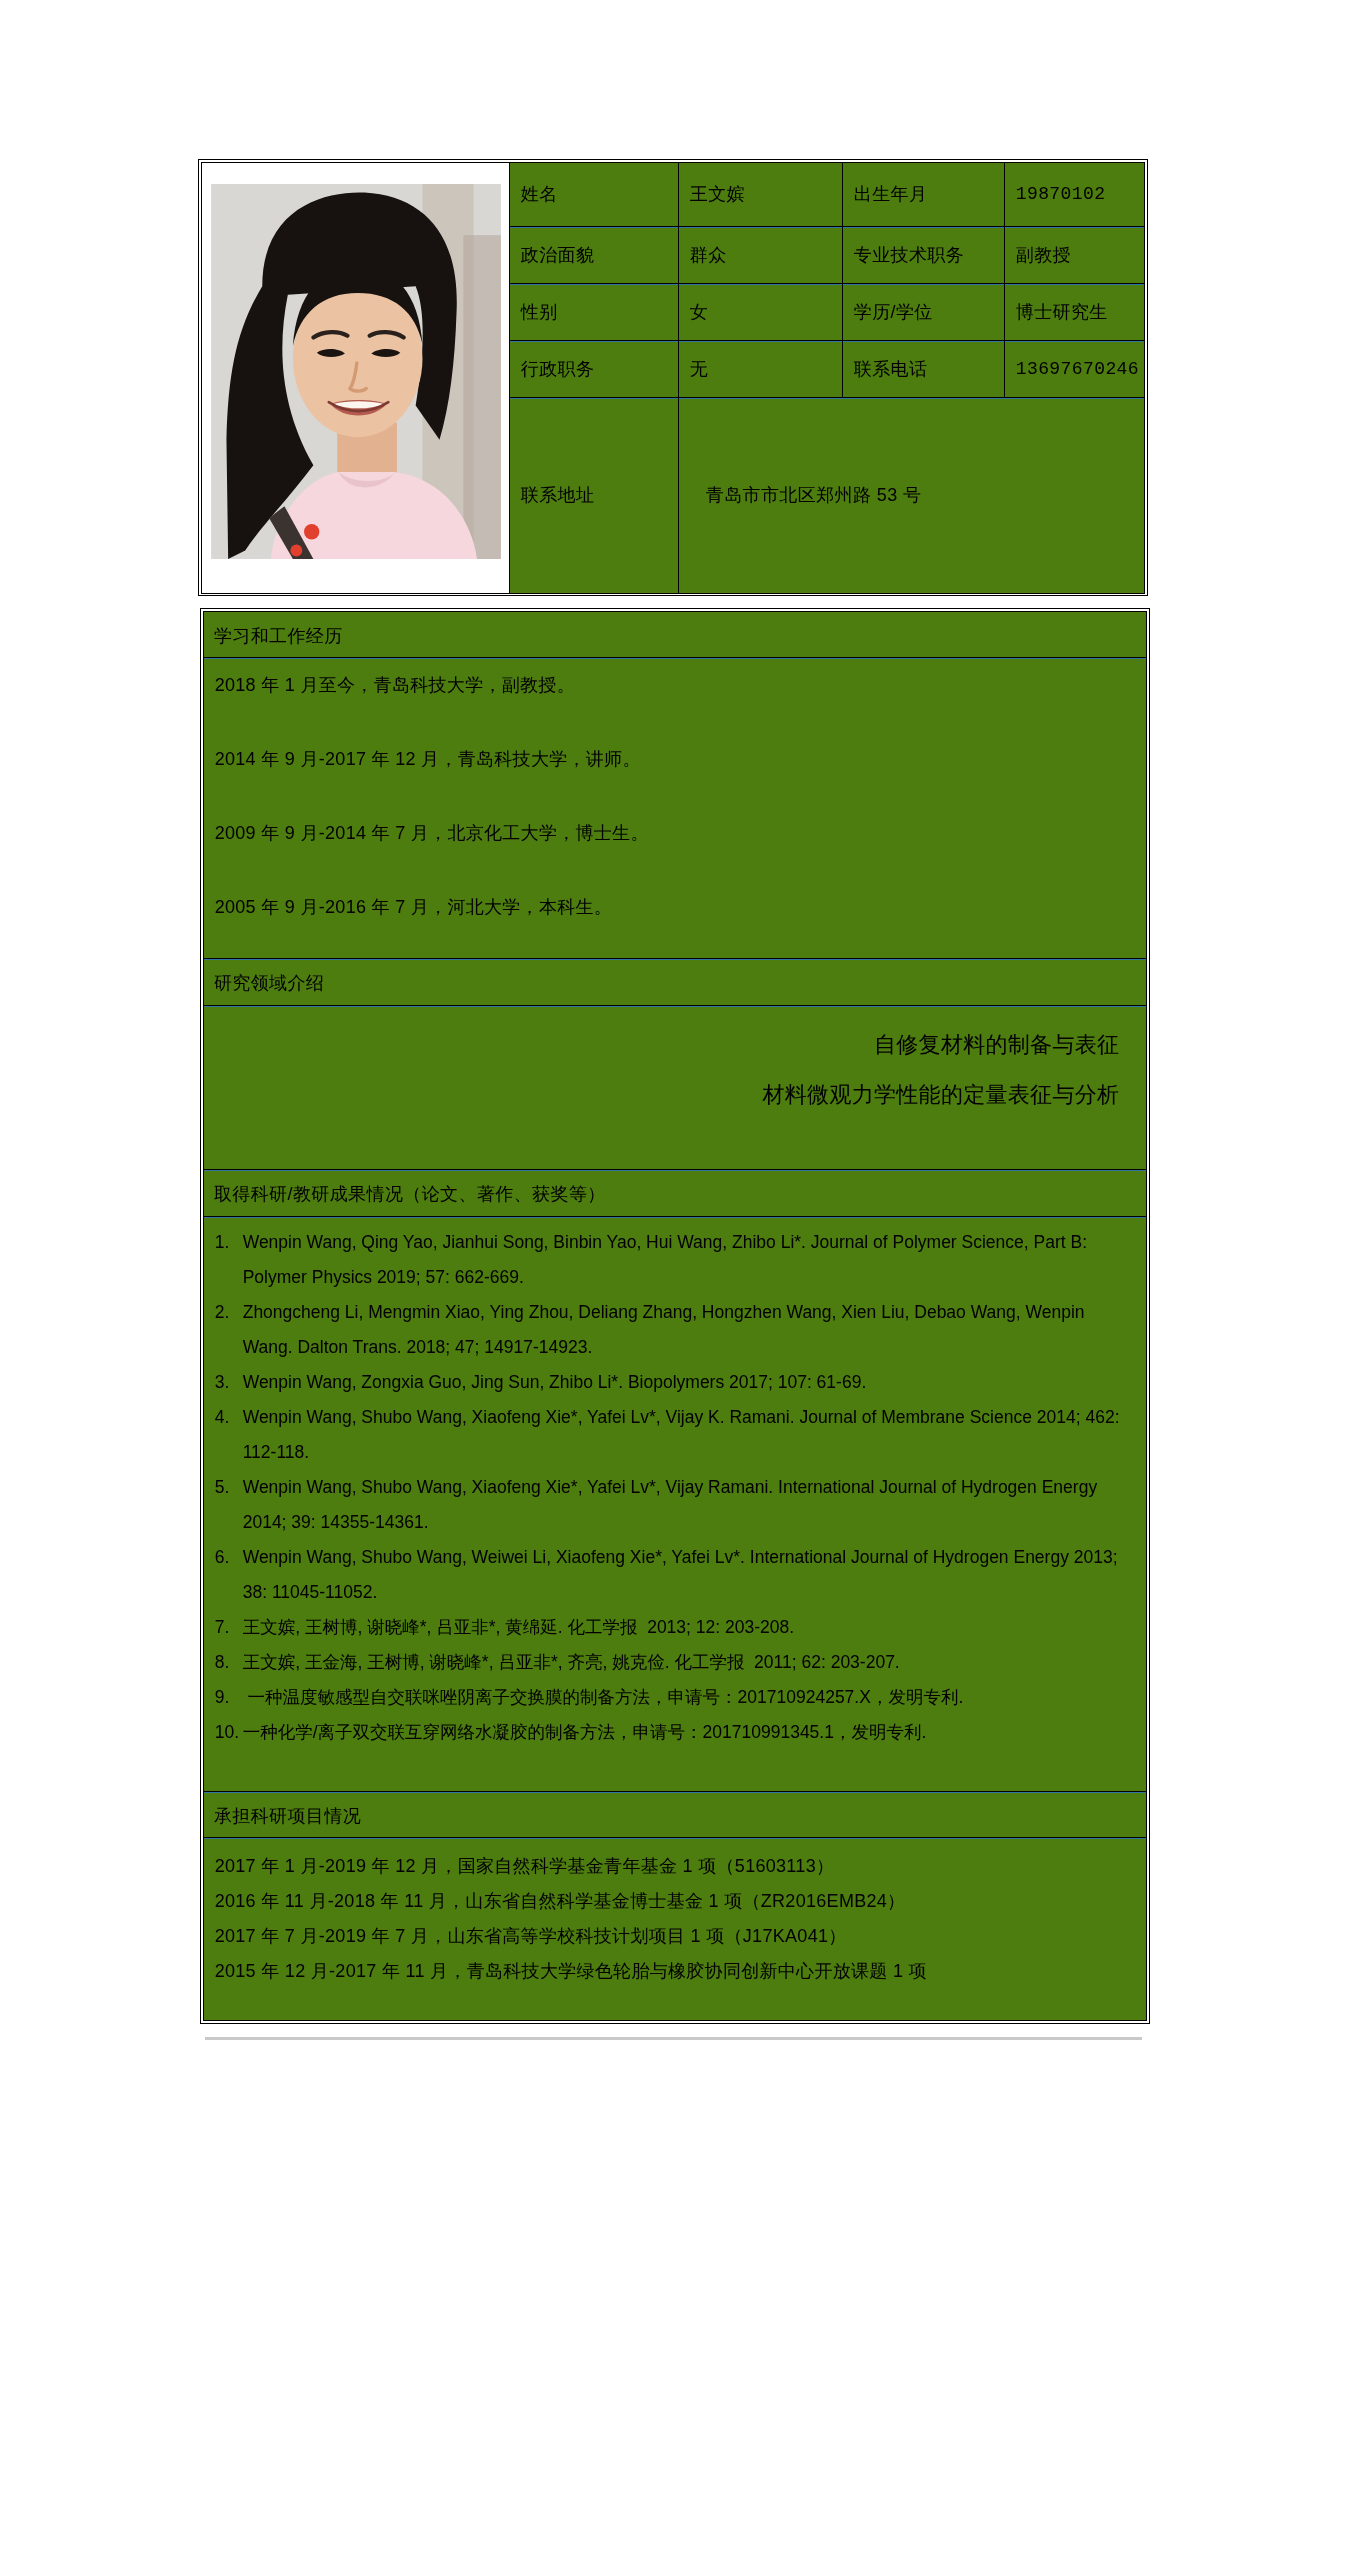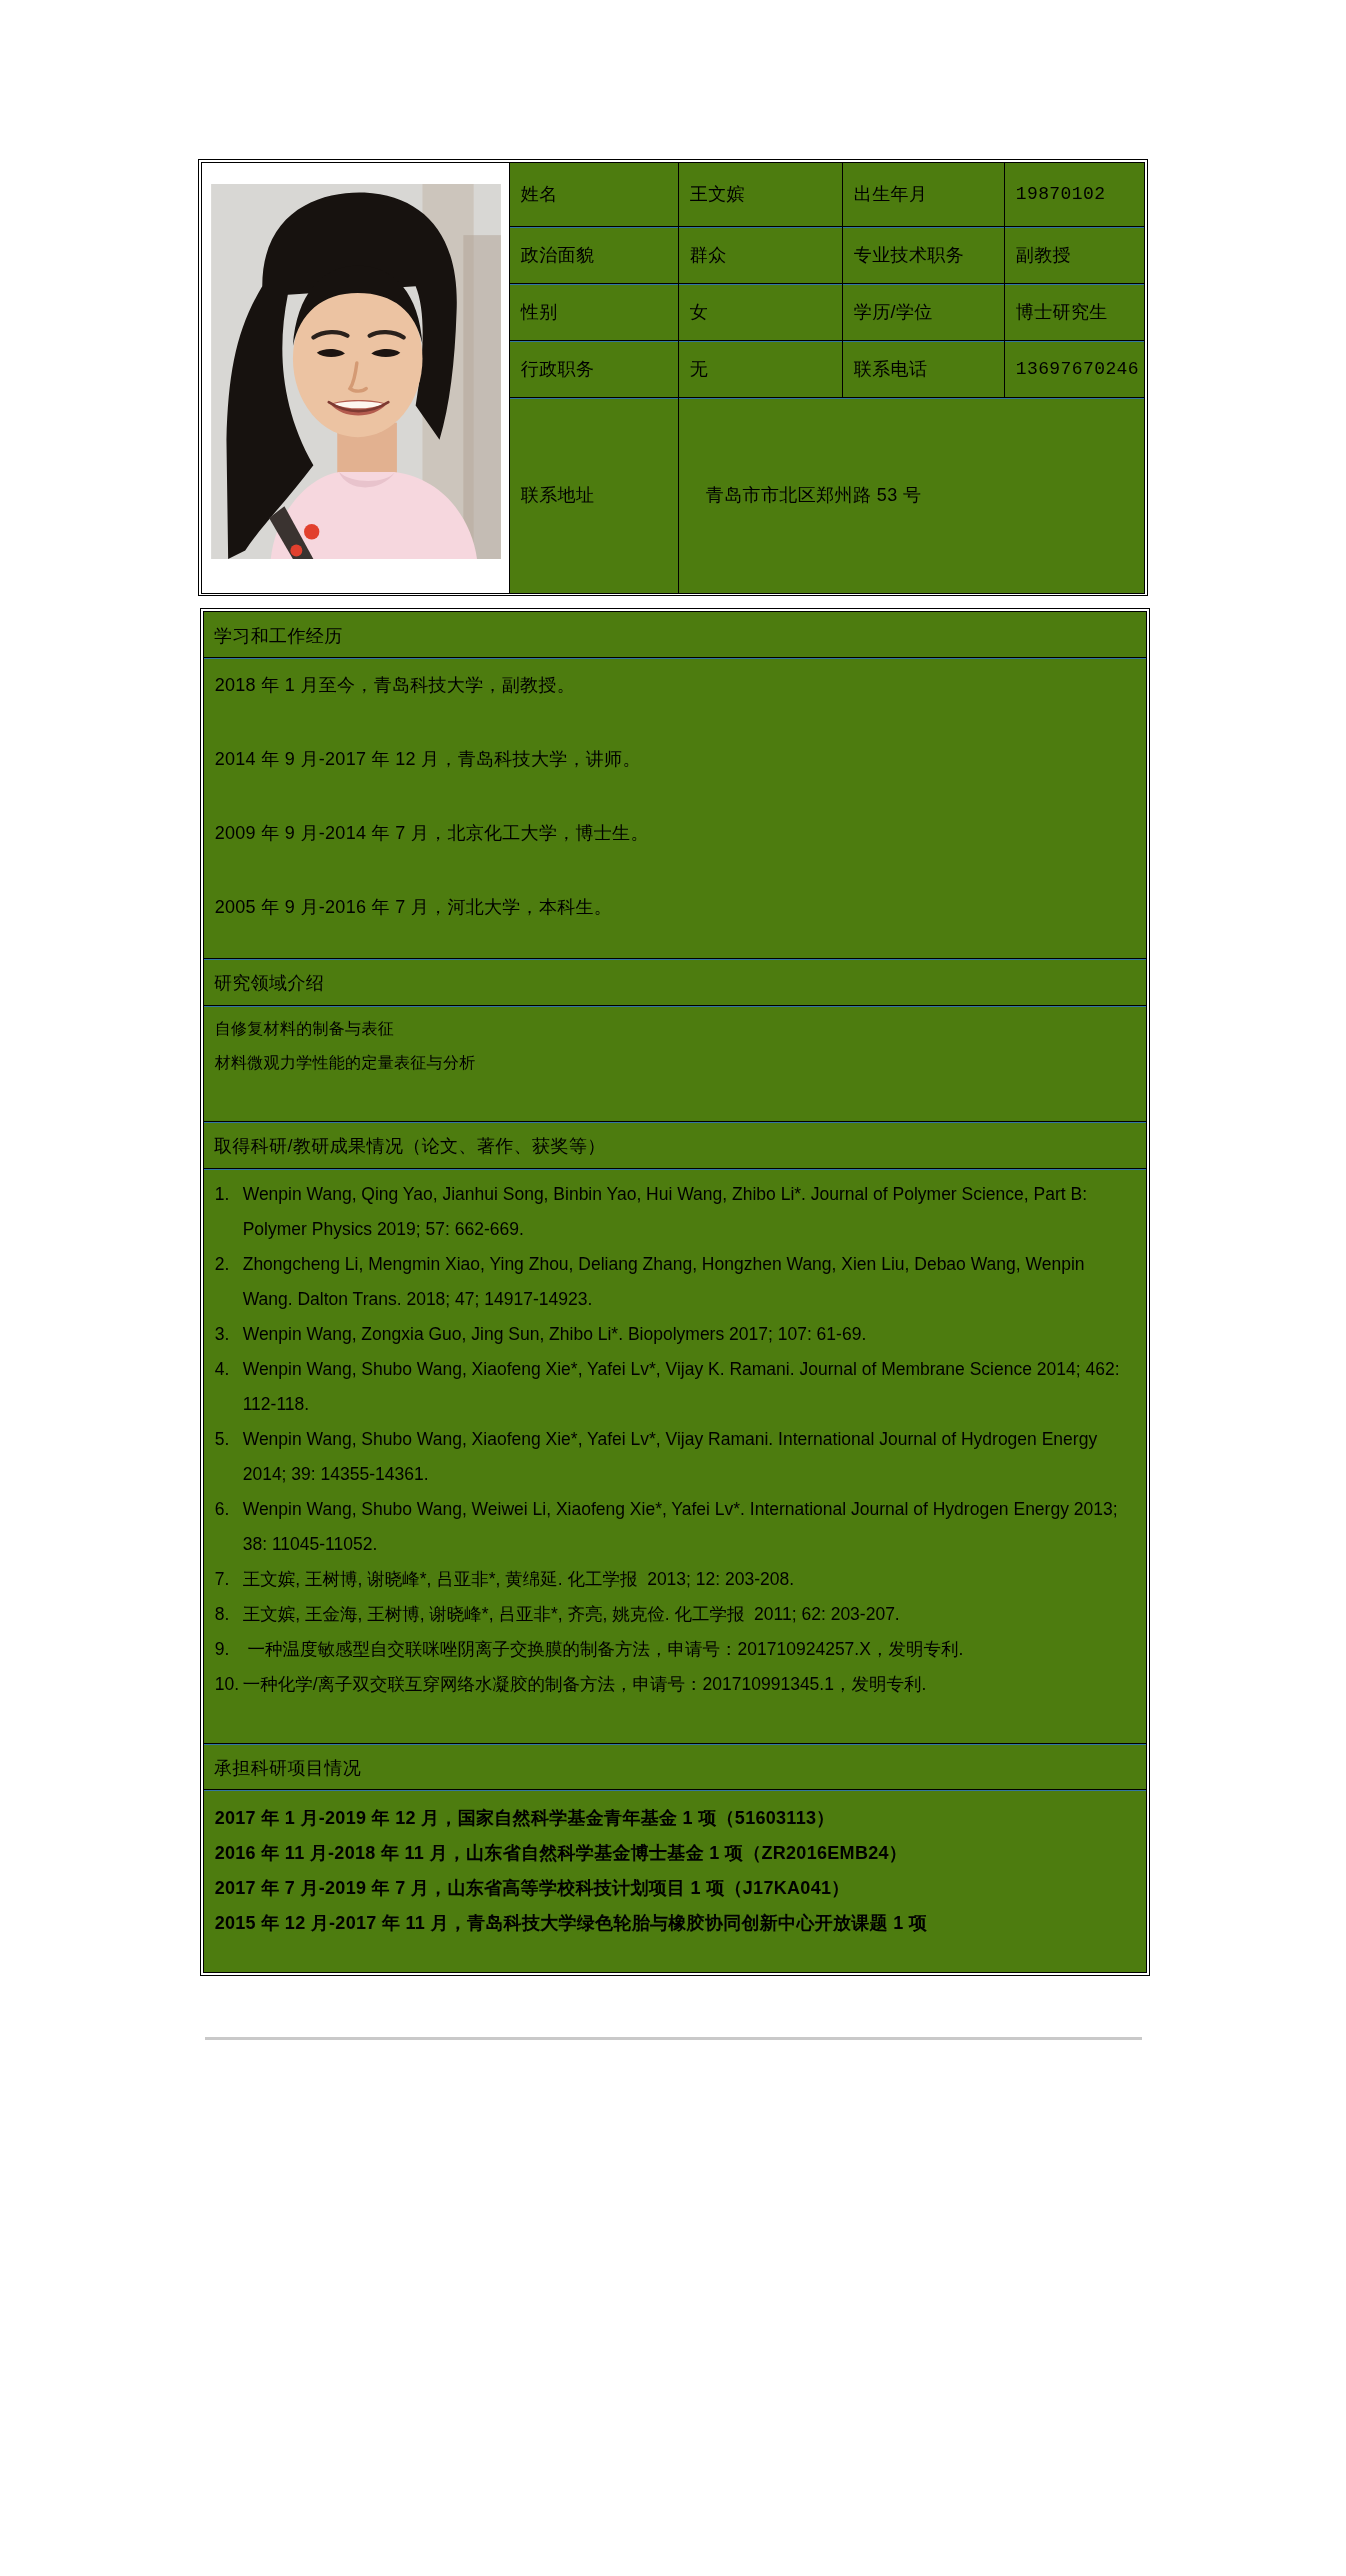--- a/index.html
+++ b/index.html
@@ -36,28 +36,28 @@
   .sec-h{font-size:18px;letter-spacing:0.4px;padding:12px 10.2px 9.4px;
          border-bottom:1.7px solid #000;box-shadow:0 0.9px 0 #2e74b5;}
   .sec-b{border-bottom:1.7px solid #000;box-shadow:0 0.9px 0 #2e74b5;}
   .sec-b.last{border-bottom:none;box-shadow:none;}
 
   .exp{padding:10.2px 0 34px;}
   .exp p{margin:0 0 40px;padding:0 11px;font-size:18px;line-height:34px;letter-spacing:0.3px;}
   .exp p:last-child{margin-bottom:0;}
 
   .res{padding:6.8px 0 41px;}
-  .res p{margin:0;padding:0 11px;font-size:16px;line-height:34px;letter-spacing:0.3px;}
+  .res p{margin:16px;padding:0 11px;font-size:22px;line-height:34px;letter-spacing:0.3px;text-align:right;}
 
   .pubs{padding:7.7px 0 41px;}
   .pub{display:flex;font-size:17.5px;line-height:35px;}
   .pub .num{flex:0 0 39px;padding-left:11px;box-sizing:border-box;}
   .pub .ptxt{flex:1;padding-right:22px;white-space:pre-wrap;}
 
-  .proj{padding:11px 0 31px;font-weight:bold;}
+  .proj{padding:11px 0 31px;}
   .proj p{margin:0;padding:0 11px;font-size:18px;line-height:35px;letter-spacing:0.3px;}
 
   #bottom-rule{position:absolute;left:205px;top:2037px;width:937px;height:3.4px;background:#c9c9c9;}
 </style>
 </head>
 <body>
 
 <div class="outer" id="top-box">
   <div class="inner">
     <div class="top-table">

